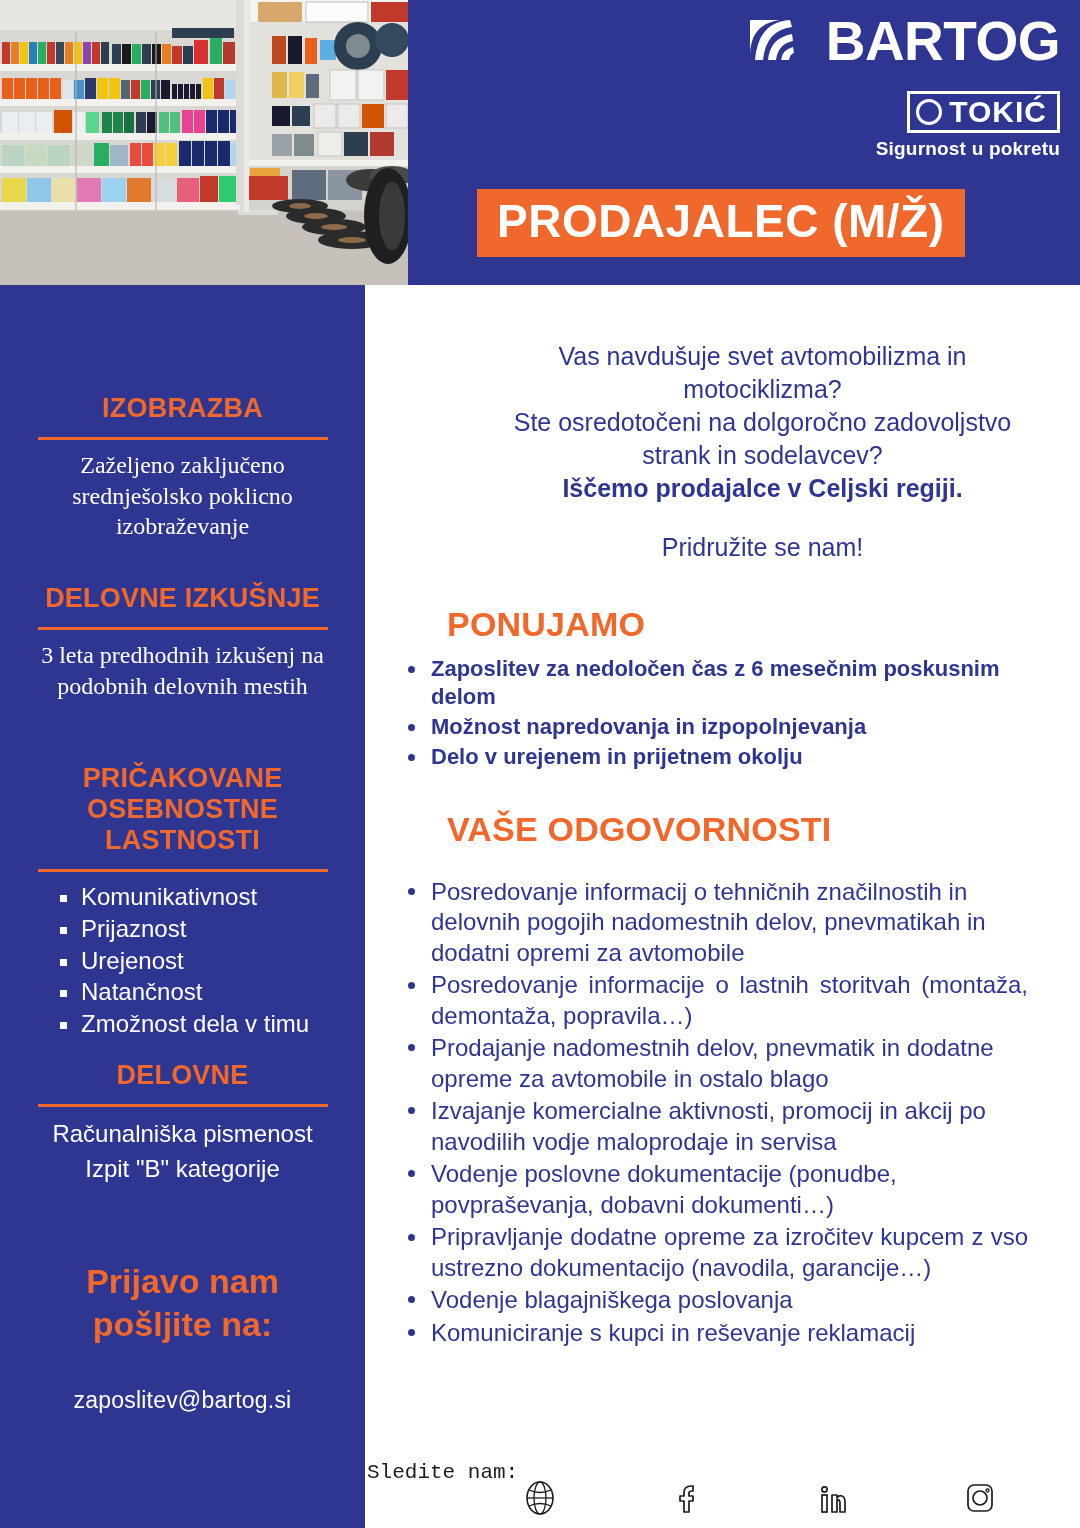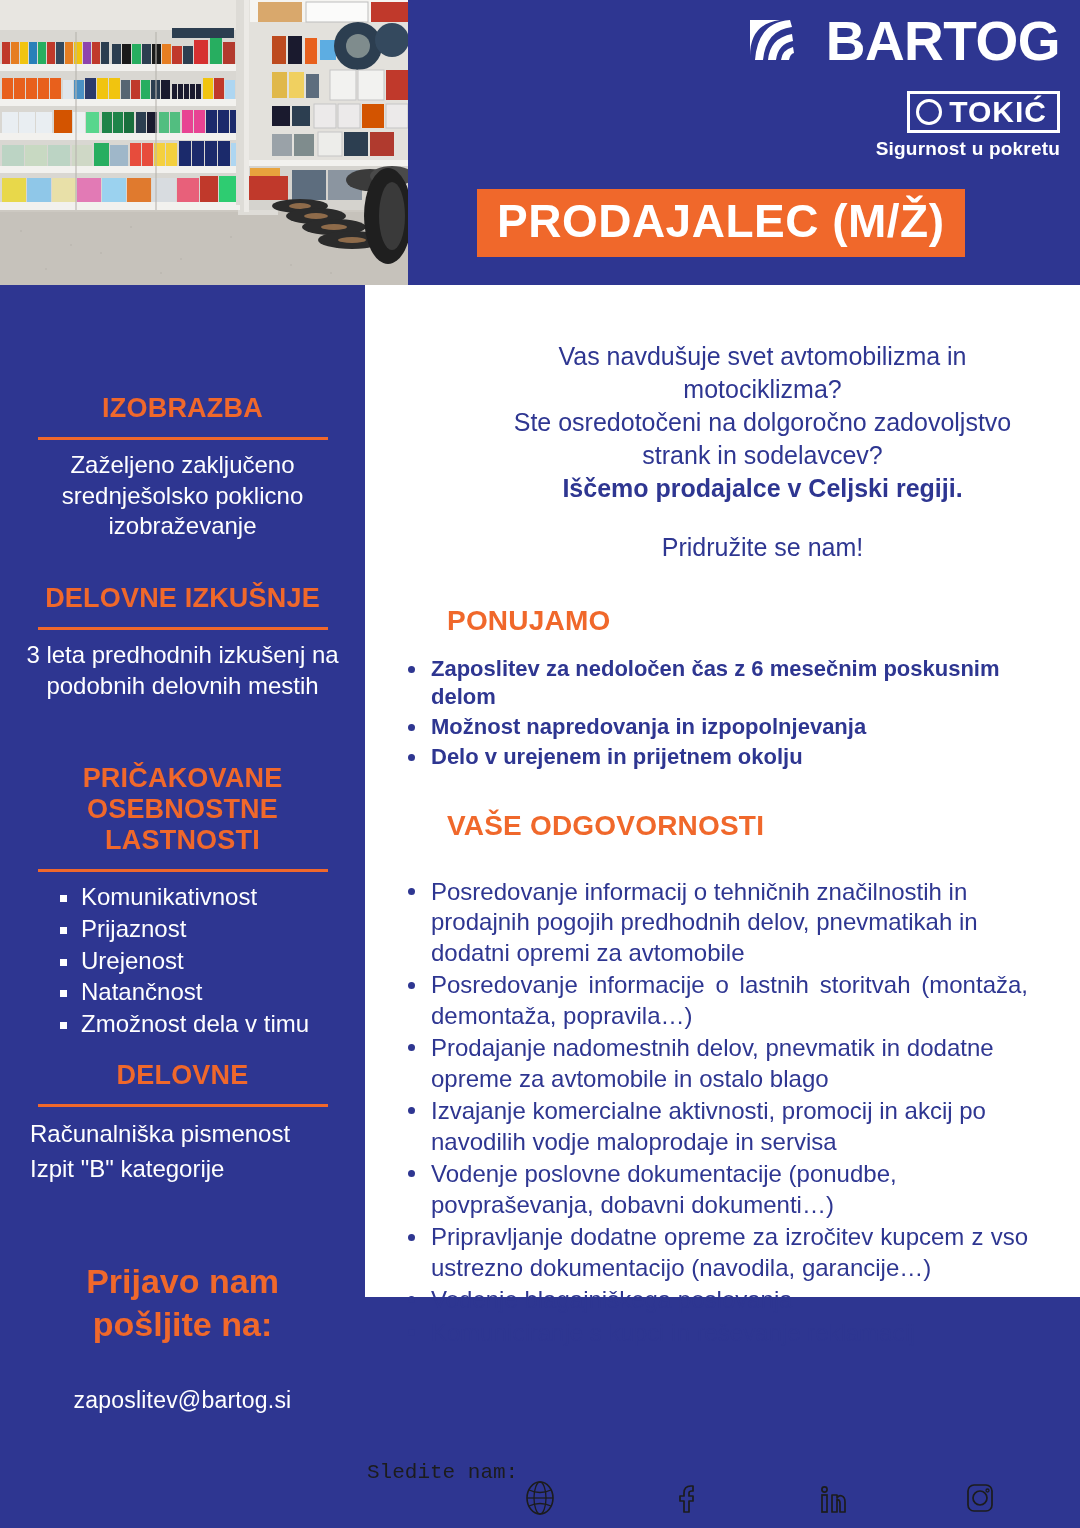--- a/index.html
+++ b/index.html
@@ -101,21 +101,21 @@
     font-weight: bold;
     letter-spacing: 0.5px;
     line-height: 1;
     white-space: nowrap;
   }
 
   
   .main-panel {
     position: absolute;
     left: 365px; top: 285px;
-    width: 715px; height: 1012px;
+    width: 715px; height: 1243px;
     background: #ffffff;
   }
 
   
   .sidebar {
     position: absolute;
     left: 0; top: 285px;
     width: 365px; height: 1527px;
     color: #ffffff;
     text-align: center;
@@ -132,20 +132,21 @@
     width: 290px;
     height: 3px;
     background: #f0682b;
     margin: 13px auto 10px auto;
   }
   .side-text {
     color: #ffffff;
     font-size: 24px;
     line-height: 1.28;
     padding: 0 22px;
+    font-family: Liberation Serif, serif;
   }
   .side-list {
     list-style: none;
     margin: 4px;
     padding: 0 0 0 52px;
     text-align: left;
   }
   .side-list li {
     position: relative;
     color: #ffffff;
@@ -158,21 +159,21 @@
     content: "";
     position: absolute;
     left: 4px; top: 13px;
     width: 7px; height: 7px;
     background: #ffffff;
   }
   .side-plain {
     color: #ffffff;
     font-size: 24px;
     line-height: 1.45;
-    text-align: left;
+    text-align: center;
     padding: 0 30px;
   }
   .apply-head {
     color: #f0682b;
     font-size: 34px;
     font-weight: bold;
     line-height: 1.25;
     padding: 0 40px;
   }
   .apply-mail {
@@ -185,21 +186,21 @@
   .intro {
     color: #2e3691;
     font-size: 25px;
     line-height: 1.32;
     text-align: center;
     padding: 0 40px;
   }
   .intro .b { font-weight: bold; }
   .sect-heading {
     color: #f0682b;
-    font-size: 28px;
+    font-size: 34px;
     font-weight: bold;
     letter-spacing: 0.2px;
   }
   .bullets {
     list-style: none;
     margin: 0;
     padding: 0;
   }
   .bullets li {
     position: relative;
@@ -504,21 +505,21 @@
     <ul class="bullets offer-list" style="position:absolute; left:33px; top:370px; width:630px;">
       <li>Zaposlitev za nedoločen čas  z 6 mesečnim poskusnim delom</li>
       <li>Možnost napredovanja in izpopolnjevanja</li>
       <li>Delo v urejenem in prijetnem okolju</li>
     </ul>
 
     <div style="position:absolute; left:82px; top:525px;">
       <span class="sect-heading">VAŠE ODGOVORNOSTI</span>
     </div>
     <ul class="bullets resp-list" style="position:absolute; left:33px; top:592px; width:630px;">
-      <li>Posredovanje informacij o tehničnih značilnostih in prodajnih pogojih predhodnih delov, pnevmatikah in dodatni opremi za avtomobile</li>
+      <li>Posredovanje informacij o tehničnih značilnostih in delovnih pogojih nadomestnih delov, pnevmatikah in dodatni opremi za avtomobile</li>
       <li class="justify">Posredovanje informacije o lastnih storitvah (montaža, demontaža, popravila…)</li>
       <li>Prodajanje nadomestnih delov, pnevmatik in dodatne opreme za avtomobile in ostalo blago</li>
       <li>Izvajanje komercialne aktivnosti, promocij in akcij po navodilih vodje maloprodaje in servisa</li>
       <li>Vodenje poslovne dokumentacije (ponudbe, povpraševanja, dobavni dokumenti…)</li>
       <li class="justify">Pripravljanje dodatne opreme za izročitev kupcem z vso ustrezno dokumentacijo (navodila, garancije…)</li>
       <li>Vodenje blagajniškega poslovanja</li>
       <li>Komuniciranje s kupci in reševanje reklamacij</li>
     </ul>
   </div>
 

